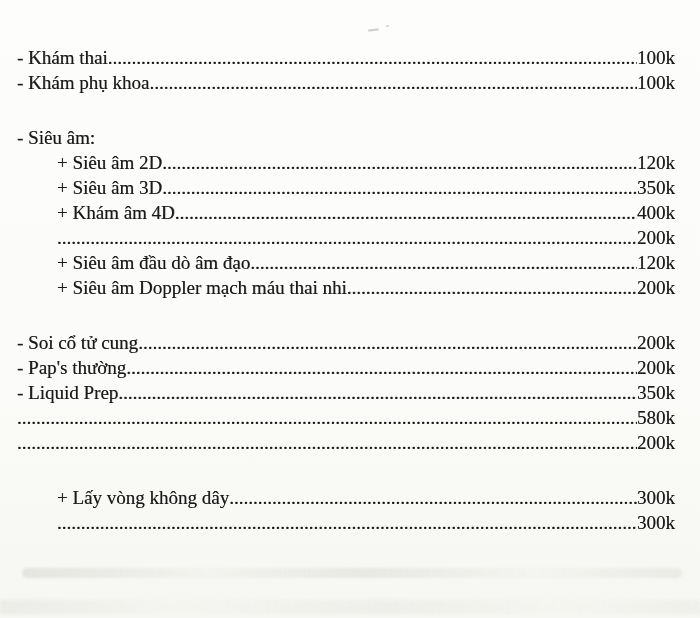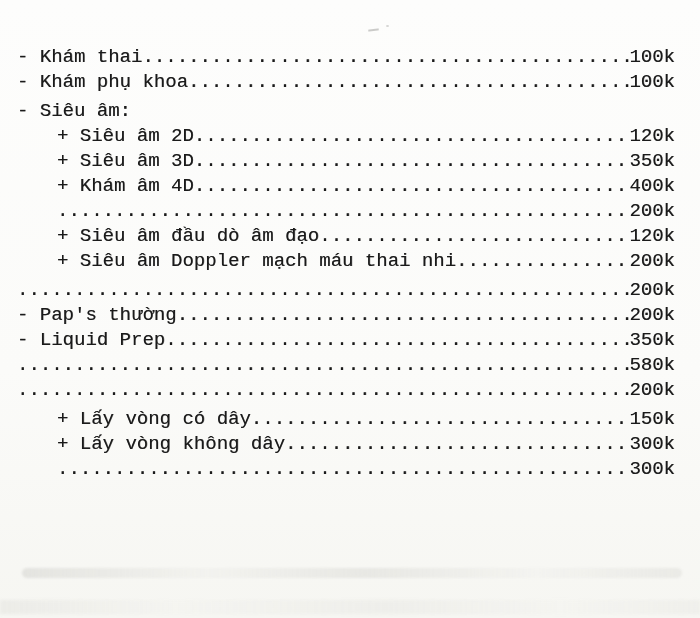--- a/index.html
+++ b/index.html
@@ -1,25 +1,25 @@
 <!DOCTYPE html>
 <html><head>
 <meta charset="utf-8">
 <style>
   html,body{margin:0;padding:0;}
   .page{
     position:relative;
     width:700px;height:618px;
     background:linear-gradient(180deg,#fdfdfc 0%,#fbfbf9 60%,#f6f6f2 100%);
     overflow:hidden;
-    font-family:Liberation Mono, monospace;
+    font-family:Liberation Serif, serif;
     color:#1a1a1a;
   }
   .list{position:absolute;left:17px;right:25px;top:45px;}
-  .section + .section{margin-top:4px;text-align:center;}
+  .section + .section{margin-top:30px;text-align:center;}
   .row{
     display:flex;
     font-size:19px;
     line-height:25px;
     text-shadow:0.35px 0.15px 0.3px rgba(20,20,20,0.55);
   }
   .row.indent{padding-left:40px;}
   .label{white-space:nowrap;}
   .dots{flex:1;overflow:hidden;white-space:nowrap;}
   .dots::after{content:"..........................................................................................................................................................................................................";}
@@ -87,20 +87,21 @@
       </div>
       <div class="row indent">
         <span class="label">+ Siêu âm Doppler mạch máu thai nhi</span>
         <span class="dots"></span>
         <span class="price">200k</span>
       </div>
     </div>
 
     <div class="section">
       <div class="row">
+        <span class="label">- Soi cổ tử cung</span>
         <span class="dots"></span>
         <span class="price">200k</span>
       </div>
       <div class="row">
         <span class="label">- Pap's thường</span>
         <span class="dots"></span>
         <span class="price">200k</span>
       </div>
       <div class="row">
         <span class="label">- Liquid Prep</span>
@@ -112,25 +113,20 @@
         <span class="price">580k</span>
       </div>
       <div class="row">
         <span class="dots"></span>
         <span class="price">200k</span>
       </div>
     </div>
 
     <div class="section">
       <div class="row indent">
-        <span class="label">+ Lấy vòng có dây</span>
-        <span class="dots"></span>
-        <span class="price">150k</span>
-      </div>
-      <div class="row indent">
         <span class="label">+ Lấy vòng không dây</span>
         <span class="dots"></span>
         <span class="price">300k</span>
       </div>
       <div class="row indent">
         <span class="dots"></span>
         <span class="price">300k</span>
       </div>
     </div>
 

